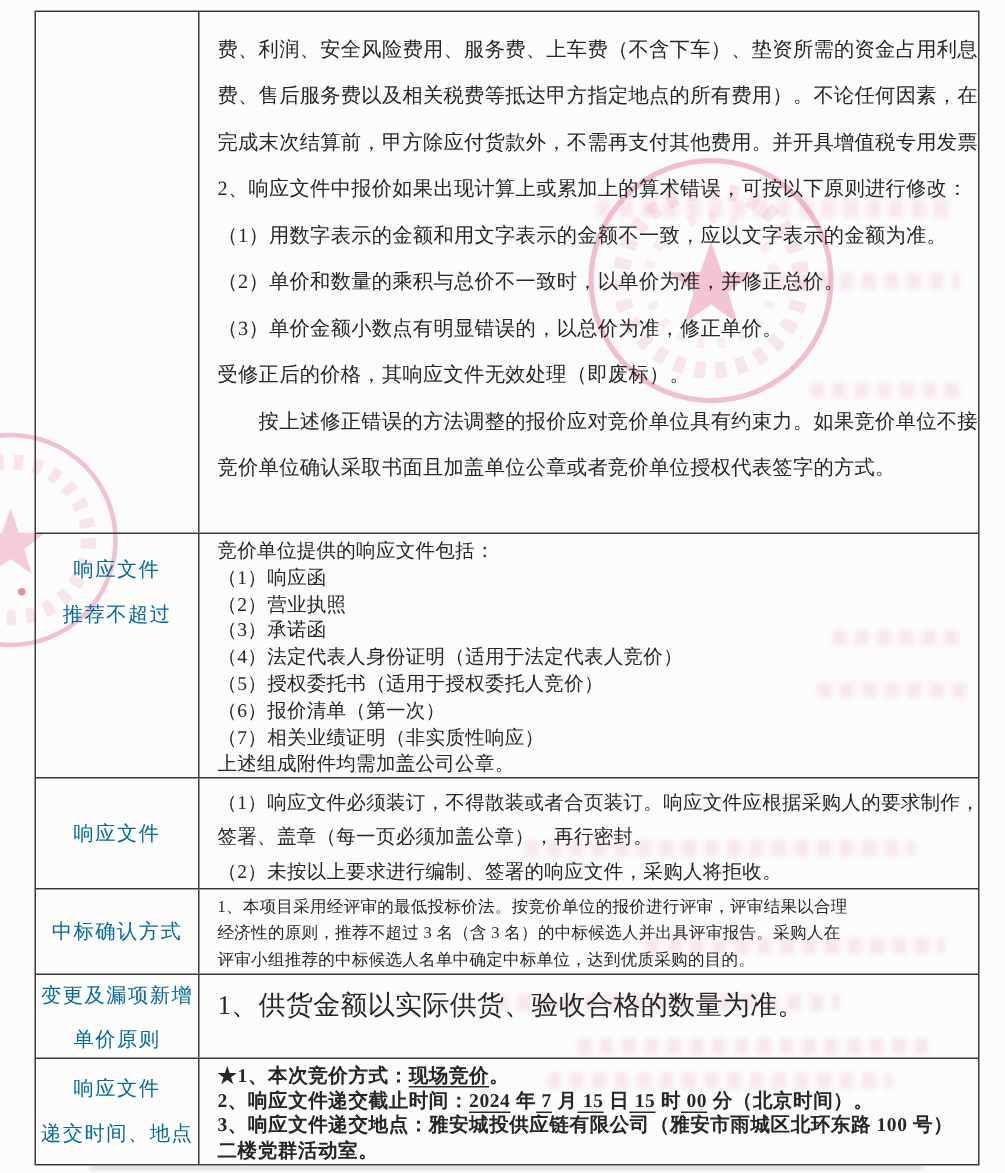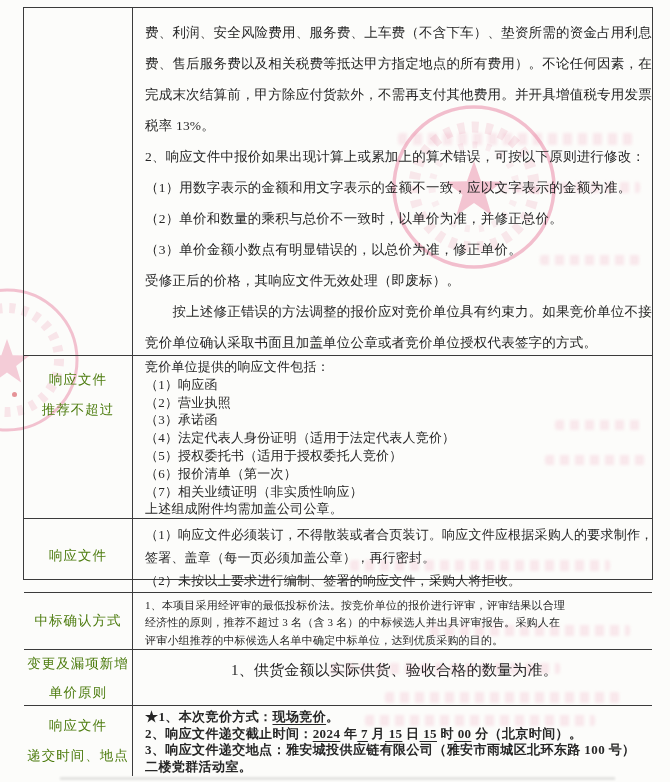--- a/index.html
+++ b/index.html
@@ -6,31 +6,31 @@
   body{
     width:670px;height:782px;position:relative;overflow:hidden;
     background:#fcfcfa;
     font-family:"Liberation Serif","DejaVu Serif",serif;
     color:#262626;
   }
   .page{position:absolute;inset:0;}
 
   
   .doc-table{
-    position:absolute;left:23px;top:7px;width:630px;height:573px;
+    position:absolute;left:23px;top:7px;width:630px;height:770px;
     border:1px solid #3b3b3b;box-sizing:border-box;
     background:transparent;
   }
   .t-row{display:flex;box-sizing:border-box;border-bottom:1px solid #3b3b3b;}
   .t-row:last-child{border-bottom:none;}
   .cell{box-sizing:border-box;}
   .cell.label{
     width:109px;flex:0 0 109px;border-right:1px solid #3b3b3b;
     display:flex;flex-direction:column;align-items:center;justify-content:center;
-    font-size:13.5px;color:#4d7c0f;letter-spacing:1px;
+    font-size:13.5px;color:#0369a1;letter-spacing:1px;
   }
   .cell.content{flex:1;padding:0 8px 0 12px;overflow:hidden;}
   .line{white-space:nowrap;letter-spacing:0.2px;}
   .lline{white-space:nowrap;}
 
   
   .row-0{height:348px;}
   .row-0 .content{padding-top:9px;}
   .row-0 .line{line-height:31px;font-size:13.5px;}
 
@@ -45,21 +45,21 @@
   .row-2 .content{padding-top:4px;}
   .row-2 .line{line-height:23px;font-size:13px;}
 
   .row-3{height:57px;}
   .row-3 .content{padding-top:4px;}
   .row-3 .line{line-height:17.3px;font-size:11px;}
 
   .row-4{height:56px;}
   .row-4 .lline{line-height:29px;}
   .row-4 .content{padding-top:11px;}
-  .row-4 .line{line-height:18px;font-size:15px;text-align:center;}
+  .row-4 .line{line-height:18px;font-size:18px;}
 
   .row-5{height:70px;}
   .row-5 .lline{line-height:30px;}
   .row-5 .content{padding-top:3px;}
   .row-5 .line{line-height:16.5px;font-size:13px;font-weight:bold;letter-spacing:0.4px;}
 
   .u{text-decoration:underline;text-underline-offset:3px;}
 
   
   .stamp{position:absolute;pointer-events:none;filter:blur(0.4px);}
@@ -105,21 +105,20 @@
     </svg>
   </div>
 
   <div class="doc-table">
     <div class="t-row row-0">
       <div class="cell label"></div>
       <div class="cell content">
           <div class="line"><span>费、利润、安全风险费用、服务费、上车费（不含下车）、垫资所需的资金占用利息</span></div>
           <div class="line"><span>费、售后服务费以及相关税费等抵达甲方指定地点的所有费用）。不论任何因素，在</span></div>
           <div class="line"><span>完成末次结算前，甲方除应付货款外，不需再支付其他费用。并开具增值税专用发票，</span></div>
-          <div class="line"><span>税率 13%。</span></div>
           <div class="line"><span>2、响应文件中报价如果出现计算上或累加上的算术错误，可按以下原则进行修改：</span></div>
           <div class="line"><span>（1）用数字表示的金额和用文字表示的金额不一致，应以文字表示的金额为准。</span></div>
           <div class="line"><span>（2）单价和数量的乘积与总价不一致时，以单价为准，并修正总价。</span></div>
           <div class="line"><span>（3）单价金额小数点有明显错误的，以总价为准，修正单价。</span></div>
           <div class="line"><span>受修正后的价格，其响应文件无效处理（即废标）。</span></div>
           <div class="line"><span>　　按上述修正错误的方法调整的报价应对竞价单位具有约束力。如果竞价单位不接</span></div>
           <div class="line"><span>竞价单位确认采取书面且加盖单位公章或者竞价单位授权代表签字的方式。</span></div>
         </div>
     </div>
     <div class="t-row row-1">

